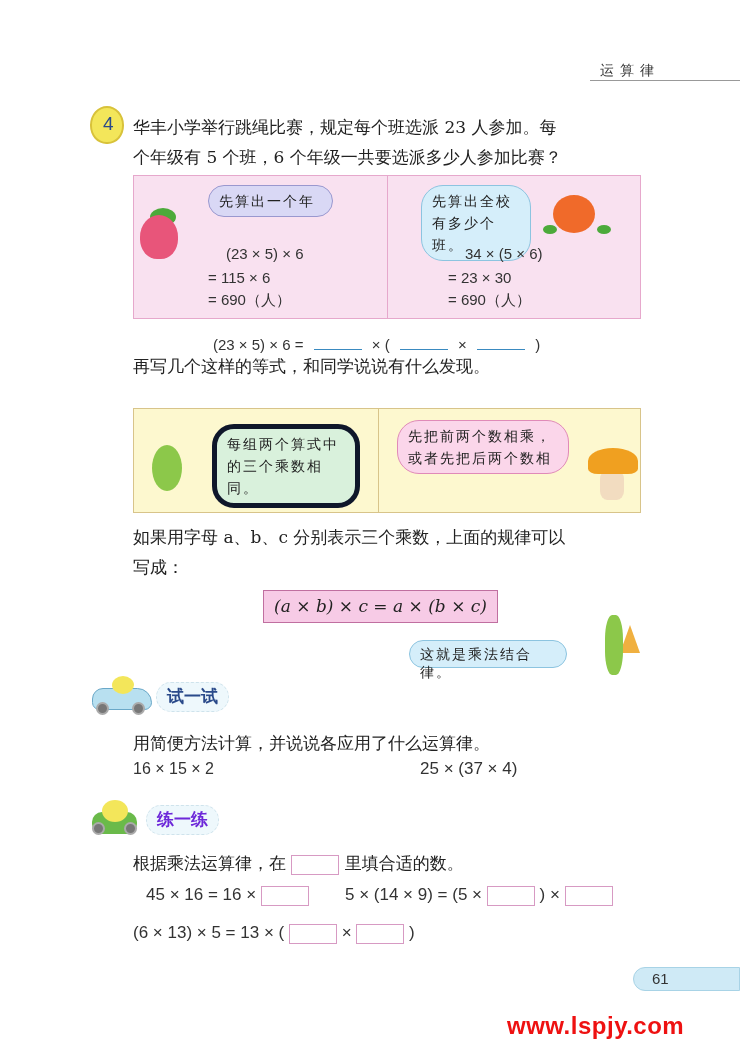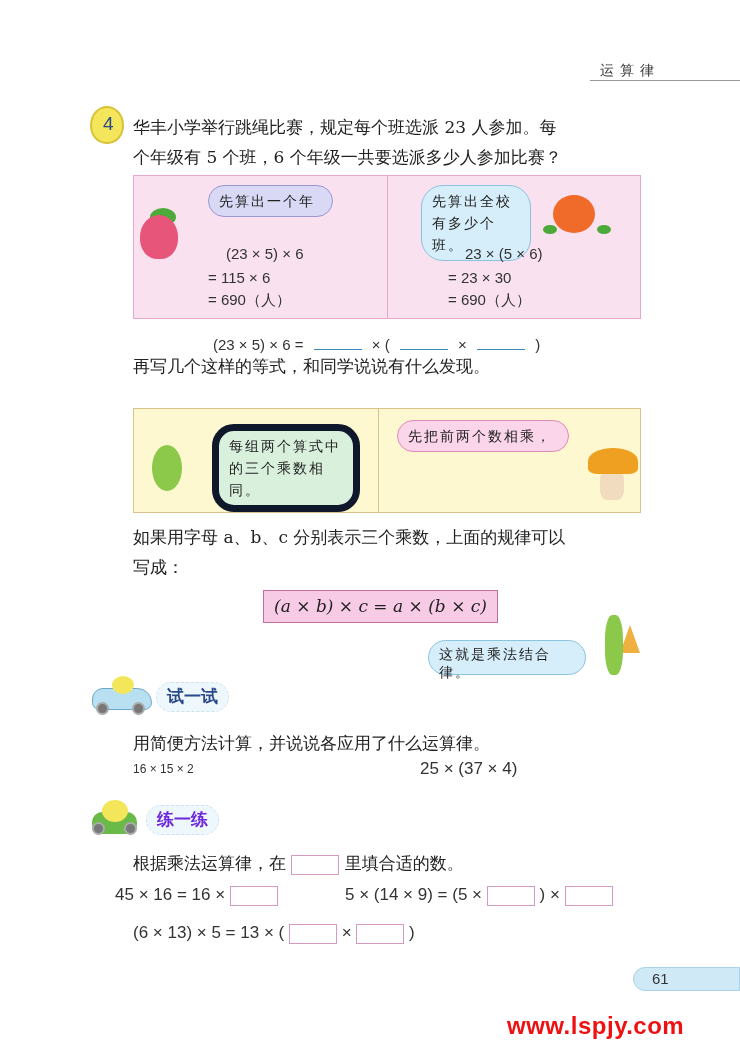--- a/index.html
+++ b/index.html
@@ -17,21 +17,21 @@
   .badge-num { left: 103px; top: 113px; font-family: "Liberation Sans", sans-serif; font-size: 19px; color: #2a4a8a; }
 
   .para { font-size: 17px; line-height: 30px; color: #222; }
 
   .panel-pink { left: 133px; top: 175px; width: 508px; height: 144px; background: #f9e1f0; border: 1px solid #e6a8cc; }
   .panel-divider { left: 387px; top: 175px; width: 1px; height: 144px; background: #e6a8cc; }
 
   .bubble { border-radius: 22px; padding: 4px 10px; font-size: 14px; line-height: 22px; letter-spacing: 2px; }
   .bubble-purple { background: #d9d8f5; border: 1px solid #9a98cf; }
   .bubble-blue { background: #d5eefa; border: 1px solid #8cc4e0; }
-  .bubble-green { background: #d9f1dc; border: 7px solid #0f172a; }
+  .bubble-green { background: #d9f1dc; border: 5px solid #0f172a; }
   .bubble-pink { background: #fbd6ea; border: 1px solid #e08ab8; }
 
   .calc { font-family: "Liberation Sans", sans-serif; font-size: 15px; line-height: 22px; color: #333; }
 
   .blank-line { display: inline-block; width: 48px; border-bottom: 1.5px solid #3a8ac0; height: 14px; vertical-align: baseline; }
 
   .panel-yellow { left: 133px; top: 408px; width: 508px; height: 105px; background: #fdf8cf; border: 1px solid #d8c48a; }
   .panel-divider2 { left: 378px; top: 408px; width: 1px; height: 105px; background: #d8c48a; }
 
   .formula-box { left: 263px; top: 590px; width: 235px; height: 33px; background: #f7cbe6; border: 1px solid #c06fa0; font-size: 17px; font-style: italic; text-align: center; line-height: 31px; }
@@ -85,21 +85,21 @@
 <div class="abs calc" style="left:208px; top:267px;">= 115 × 6</div>
 <div class="abs calc" style="left:208px; top:289px;">= 690（人）</div>
 
 <div class="abs bubble bubble-blue" style="left:421px; top:185px; width:110px;">
   <div>先算出全校</div>
   <div>有多少个班。</div>
 </div>
 <div class="abs m-tomato-body"></div>
 <div class="abs m-tomato-leg1"></div>
 <div class="abs m-tomato-leg2"></div>
-<div class="abs calc" style="left:465px; top:243px;">23 × (5 × 6)</div>
+<div class="abs calc" style="left:465px; top:243px;">34 × (5 × 6)</div>
 <div class="abs calc" style="left:448px; top:267px;">= 23 × 30</div>
 <div class="abs calc" style="left:448px; top:289px;">= 690（人）</div>
 
 <div class="abs calc" style="left:213px; top:334px; white-space:nowrap;">
   <span>(23 × 5) × 6 =</span>
   <span class="blank-line" style="margin:0 6px;"></span>
   <span>× (</span>
   <span class="blank-line" style="margin:0 6px;"></span>
   <span>×</span>
   <span class="blank-line" style="margin:0 6px;"></span>
@@ -110,56 +110,57 @@
 
 <div class="abs panel-yellow"></div>
 <div class="abs panel-divider2"></div>
 <div class="abs m-bean"></div>
 <div class="abs bubble bubble-green" style="left:212px; top:424px; width:148px;">
   <div>每组两个算式中</div>
   <div>的三个乘数相同。</div>
 </div>
 <div class="abs bubble bubble-pink" style="left:397px; top:420px; width:172px;">
   <div>先把前两个数相乘，</div>
+  <div>或者先把后两个数相</div>
 </div>
 <div class="abs m-mush-stem"></div>
 <div class="abs m-mush-cap"></div>
 
 <div class="abs para" style="left:133px; top:522px;">如果用字母 a、b、c 分别表示三个乘数，上面的规律可以</div>
 <div class="abs para" style="left:133px; top:552px;">写成：</div>
 
 <div class="abs formula-box serif">(a × b) × c = a × (b × c)</div>
 
-<div class="abs bubble bubble-blue" style="left:428px; top:640px; width:158px; height:35px; line-height:18px;">这就是乘法结合律。</div>
+<div class="abs bubble bubble-blue" style="left:409px; top:640px; width:158px; height:28px; line-height:18px;">这就是乘法结合律。</div>
 <div class="abs m-tri"></div>
 <div class="abs m-bug"></div>
 
 <div class="abs m-car"></div>
 <div class="abs m-car-head"></div>
 <div class="abs wheel" style="left:96px; top:702px;"></div>
 <div class="abs wheel" style="left:132px; top:702px;"></div>
 <div class="abs section-cloud" style="left:156px; top:682px; color:#2a4a8a;">试一试</div>
 
 <div class="abs para" style="left:133px; top:728px;">用简便方法计算，并说说各应用了什么运算律。</div>
-<div class="abs calc" style="left:133px; top:758px; font-size:12px;">16 × 15 × 2</div>
+<div class="abs calc" style="left:133px; top:758px; font-size:16px;">16 × 15 × 2</div>
 <div class="abs calc" style="left:420px; top:758px; font-size:17px;">25 × (37 × 4)</div>
 
 <div class="abs m-bike"></div>
 <div class="abs m-bike-head"></div>
 <div class="abs wheel" style="left:92px; top:822px;"></div>
 <div class="abs wheel" style="left:124px; top:822px;"></div>
 <div class="abs section-cloud" style="left:146px; top:805px; color:#6d28d9;">练一练</div>
 
 <div class="abs para" style="left:133px; top:848px; white-space:nowrap;">
   <span>根据乘法运算律，在</span>
   <span class="fill-box"></span>
   <span>里填合适的数。</span>
 </div>
 
-<div class="abs calc" style="left:115px; top:884px; font-size:17px; white-space:nowrap;">
+<div class="abs calc" style="left:146px; top:884px; font-size:17px; white-space:nowrap;">
   <span>45 × 16 = 16 ×</span>
   <span class="fill-box"></span>
 </div>
 
 <div class="abs calc" style="left:345px; top:884px; font-size:17px; white-space:nowrap;">
   <span>5 × (14 × 9) = (5 ×</span>
   <span class="fill-box"></span>
   <span>) ×</span>
   <span class="fill-box"></span>
 </div>

